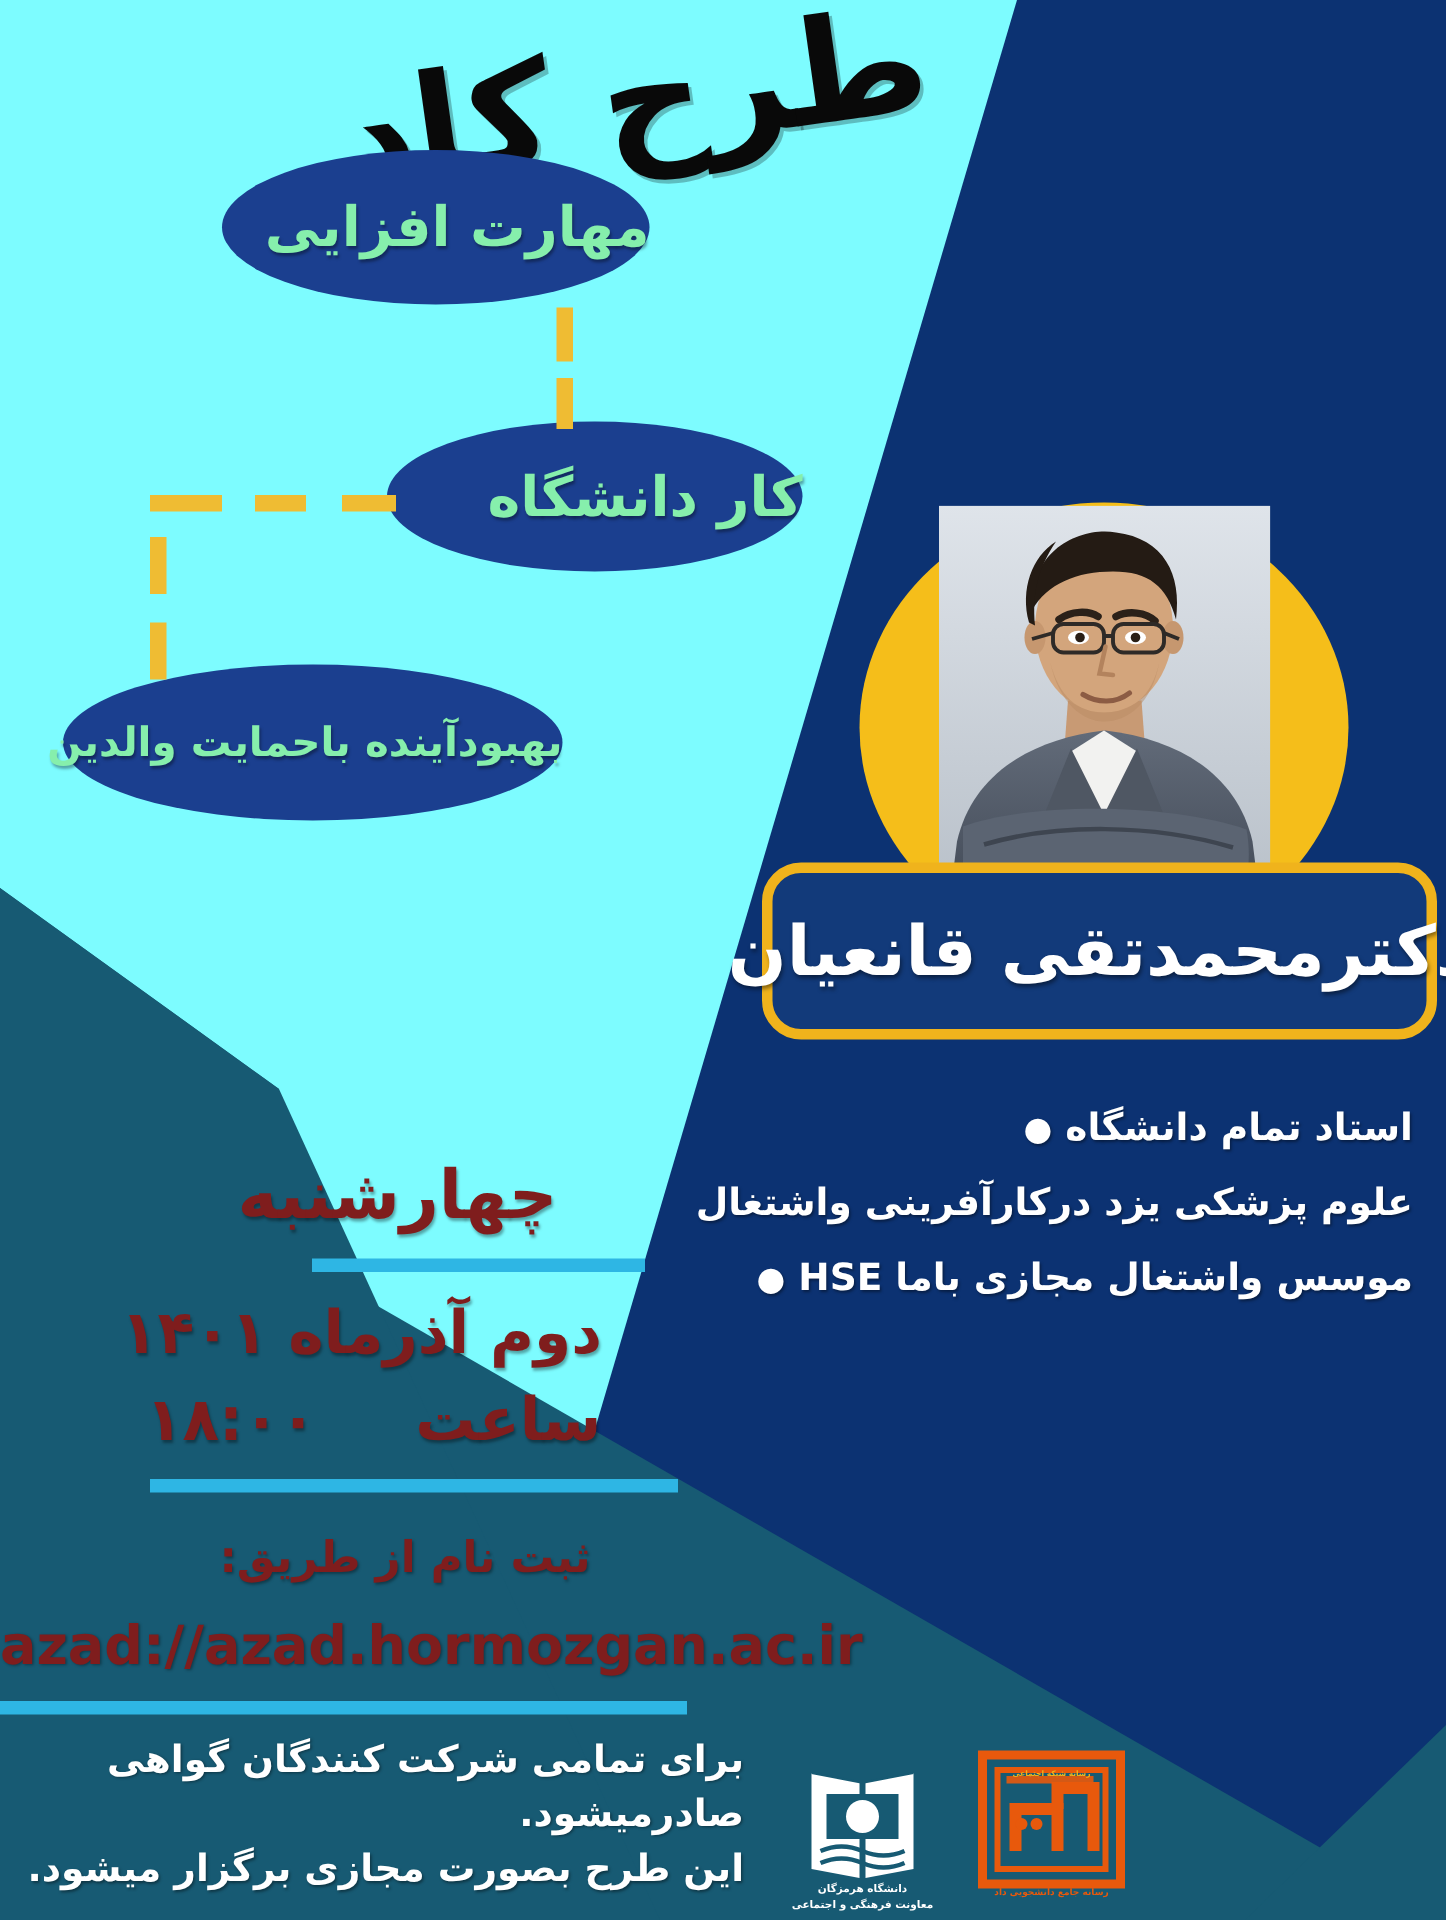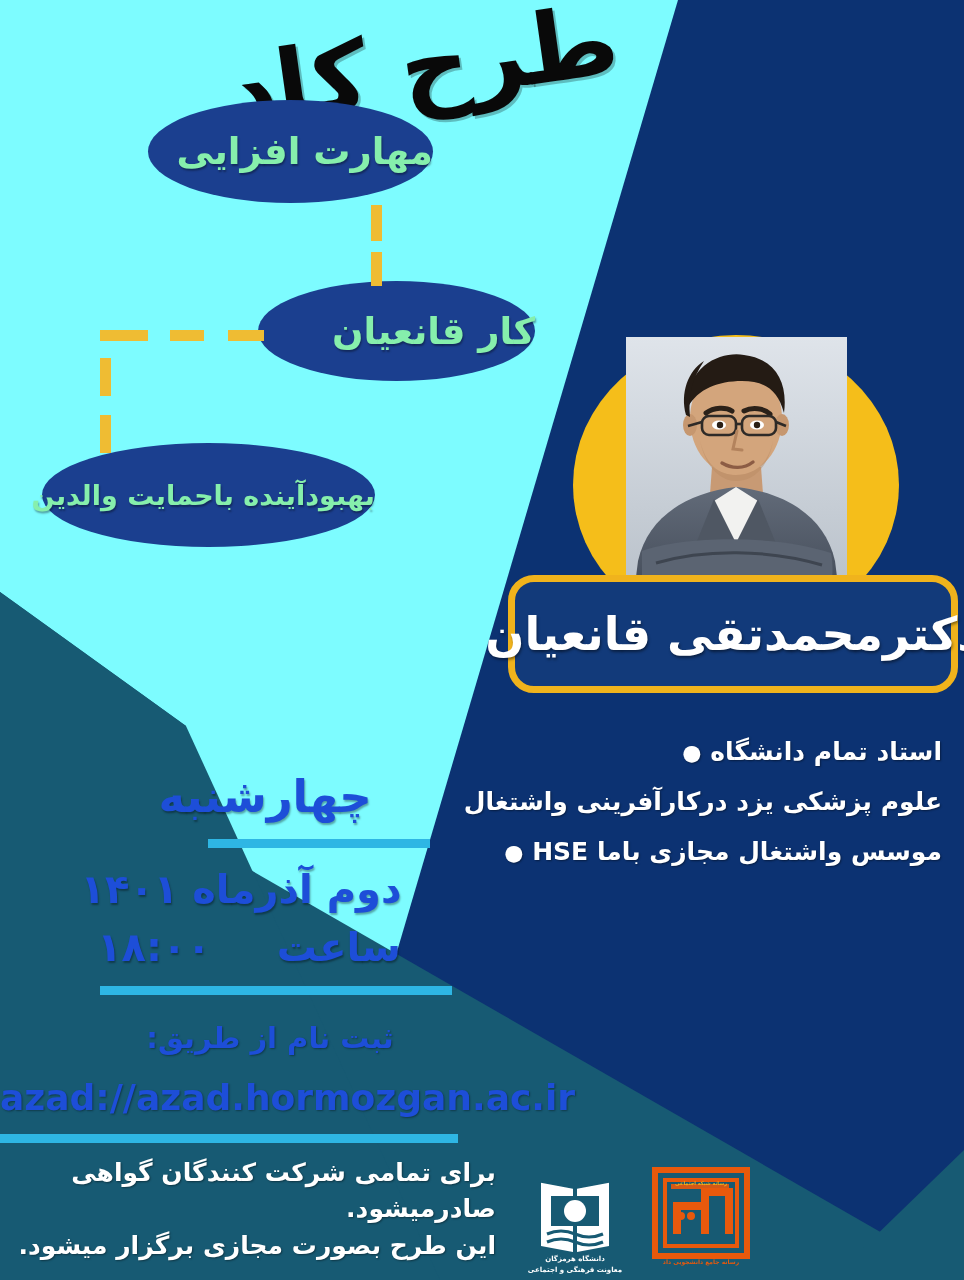--- a/index.html
+++ b/index.html
@@ -83,21 +83,21 @@
   }
   .cred{
     font-size:25px; font-weight:700; line-height:1.32;
     margin-bottom:17px;
     text-shadow:1px 1px 2px rgba(0,0,0,.4);
   }
   .cred .bullet{ font-size:22px; }
   .cred.tight{ margin-bottom:13px; }
 
   
-  #info{ position:absolute; left:0; top:770px; width:470px; color:#1d4ed8; text-align:center; }
+  #info{ position:absolute; left:0; top:770px; width:470px; color:#7f1d1d; text-align:center; }
   .day{ font-size:45px; font-weight:700; padding-left:60px; text-shadow:1px 2px 2px rgba(0,0,0,.35); }
   .rule{ height:9px; background:#2EB6E4; margin:16px auto 18px 0; }
   #rule1{ width:222px; margin-right:40px; }
   #rule2{ width:352px; margin-right:18px; }
   #rule3{ width:468px; margin-right:12px; }
   .datel{ font-size:40px; font-weight:700; padding-left:12px; text-shadow:1px 2px 2px rgba(0,0,0,.35); letter-spacing:1px;}
   .timel{ font-size:40px; font-weight:700; padding-left:28px; margin-top:12px; text-shadow:1px 2px 2px rgba(0,0,0,.35); }
   .timel .lbl{ margin-left:52px; }
   .reg{ font-size:29px; font-weight:700; padding-left:70px; margin-top:26px; text-shadow:1px 1px 2px rgba(0,0,0,.35); }
   .url{ font-size:36px; font-weight:700; direction:ltr; text-align:center; margin-top:22px; padding-right:60px;
@@ -127,21 +127,21 @@
 
     <polygon points="964,1150 964,1280 830,1280" fill="#175A73"></polygon>
   </svg>
 
   <div id="title">طرح کاد</div>
 
   <div class="ellipse" id="ell-skill">
     <span>مهارت افزایی</span>
   </div>
   <div class="ellipse" id="ell-entre">
-    <span>کار قانعیان</span>
+    <span>کار دانشگاه</span>
   </div>
   <div class="ellipse" id="ell-future">
     <span>بهبودآینده باحمایت والدین</span>
   </div>
 
   <div class="dash" id="d1"></div>
   <div class="dash" id="d2"></div>
   <div class="dash" id="d3"></div>
   <div class="dash" id="d4"></div>
   <div class="dash" id="d5"></div>

